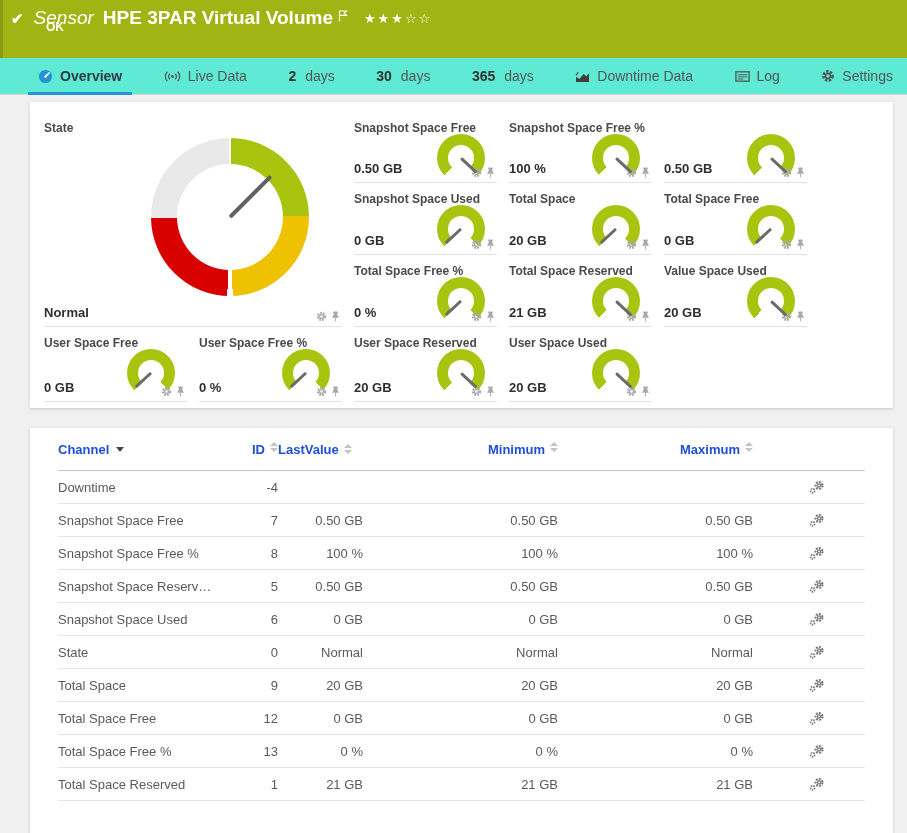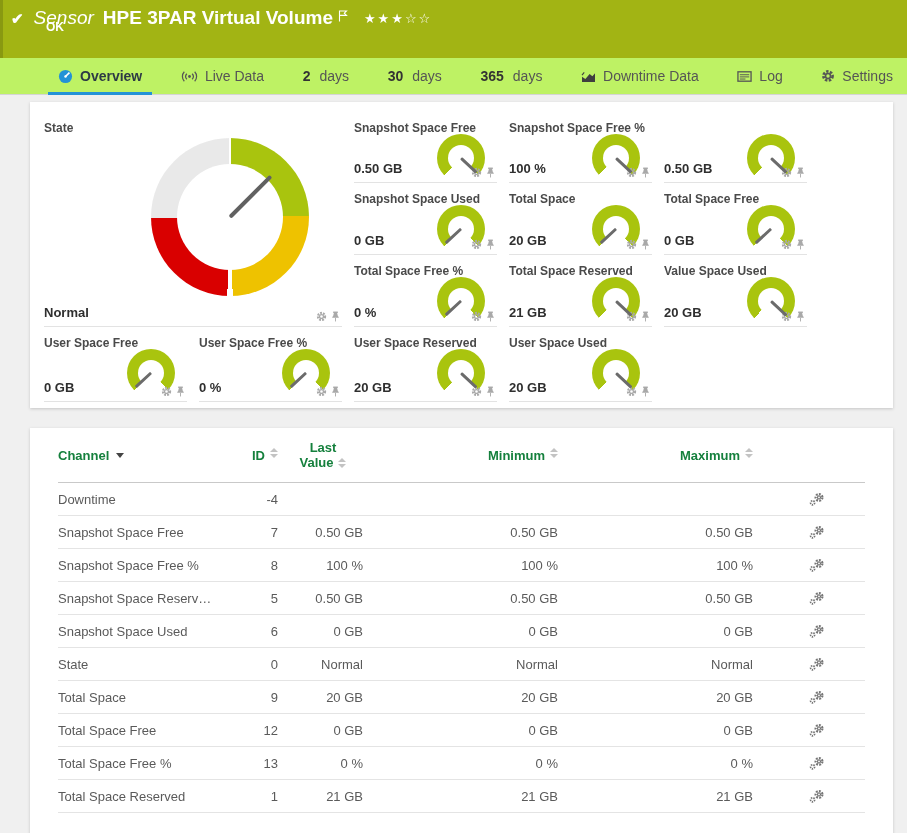--- a/index.html
+++ b/index.html
@@ -13,23 +13,23 @@
   .topbar { height:58px; background:#a2b414; position:relative; color:#fff; }
   .topbar::before { content:""; position:absolute; left:0; top:0; bottom:0; width:3px; background:rgba(0,0,0,.15); }
   .topbar-row { display:flex; align-items:baseline; padding:7px 0 0 11px; }
   .check { font-size:15px; font-weight:bold; }
   .kind  { font-style:italic; font-size:19px; margin-left:10px; }
   .sname { font-weight:bold; font-size:19px; margin-left:9px; }
   .flagwrap { margin-left:5px; align-self:flex-start; margin-top:1px; }
   .stars { margin-left:16px; font-size:13px; letter-spacing:2px; align-self:center; cursor:pointer; }
   .okText { position:absolute; left:46px; top:20px; font-size:12px; font-weight:bold; }
   
-  .tabbar { height:37px; background:#bef264; border-bottom:1px solid #d5d5d5;
+  .tabbar { height:37px; background:#5eead4; border-bottom:1px solid #d5d5d5;
     display:flex; align-items:stretch; justify-content:space-between;
-    padding-left:48px; padding-right:4px; }
+    padding-left:28px; padding-right:4px; }
   .tab { display:flex; align-items:center; gap:7px; padding:0 10px; font-size:14px;
     color:#555; position:relative; cursor:pointer; white-space:nowrap; }
   .tab.active { color:#2d3a45; font-weight:bold; }
   .tab.active::after { content:""; position:absolute; left:0; right:0; bottom:-1px; height:3px; background:#2492d6; }
   .tab .num { font-weight:bold; color:#333; margin-right:2px; }
   .ticon { display:inline-flex; align-items:center; }
   
   .card { background:#fff; margin:0 14px 0 30px; box-shadow:0 1px 3px rgba(0,0,0,.18); }
   .gaugecard { margin-top:7px; padding:10px 0 6px 14px; }
   .ggrid { display:grid; grid-template-columns:repeat(5,143px); grid-template-rows:71px 72px 72px 75px; column-gap:12px; }
@@ -47,31 +47,31 @@
   .statePanel { grid-column:1 / span 2; grid-row:1 / span 3; }
   .donut { position:absolute; left:107px; top:26px; width:158px; height:158px; border-radius:50%;
     background:conic-gradient(from 0deg,
       #ffffff 0 1deg, #a9c40e 1deg 89deg, #eec200 89deg 178deg,
       #ffffff 178deg 182deg, #d90000 182deg 269deg, #e9e9e9 269deg 359deg, #ffffff 359deg 360deg); }
   .donut::after { content:""; position:absolute; inset:26px; background:#fff; border-radius:50%; }
   .sneedle { position:absolute; left:calc(50% - 1.75px); bottom:50%; width:3.5px; height:58px;
     background:#616161; transform-origin:50% 100%; z-index:2; border-radius:2px; }
   
   .tablecard { margin-top:17px; height:408px; padding:0 28px; }
-  .thead { display:flex; align-items:center; height:55px; margin-top:20px;
-    border-bottom:1px solid #c9c9c9; font-size:13px; font-weight:bold; color:#15803d; }
+  .thead { display:flex; align-items:center; height:43px; margin-top:20px;
+    border-bottom:1px solid #c9c9c9; font-size:13px; font-weight:bold; color:#1d4ed8; }
   .trow { display:flex; align-items:center; height:33px; border-bottom:1px solid #e4e4e4;
     font-size:13px; color:#5a5a5a; }
   .c-ch  { width:165px; display:flex; align-items:center; }
   .c-id  { width:55px;  display:flex; justify-content:flex-end; }
   .c-lv  { width:100px; display:flex; justify-content:flex-end; padding-right:15px; }
   .c-min { width:195px; display:flex; justify-content:flex-end; padding-right:15px; }
   .c-max { width:195px; display:flex; justify-content:flex-end; padding-right:15px; }
   .c-act { flex:1; display:flex; justify-content:center; }
-  .h-lv  { width:100px; display:flex; flex-direction:column; align-items:center; line-height:15px; padding-right:10px; }
+  .h-lv  { width:100px; display:flex; flex-direction:row; align-items:center; line-height:15px; padding-right:10px; }
   .h-lv .l2 { display:flex; align-items:center; }
   .caret { width:0; height:0; border-left:4px solid transparent; border-right:4px solid transparent;
     border-top:5px solid #444; margin-left:7px; }
   .sorticon { display:inline-flex; flex-direction:column; gap:2px; margin-left:5px; }
   .sorticon i { width:0; height:0; border-left:4px solid transparent; border-right:4px solid transparent; display:block; }
   .sorticon .up { border-bottom:4px solid #c3c3c3; }
   .sorticon .down { border-top:4px solid #c3c3c3; }
   .gearbtn { cursor:pointer; display:inline-flex; }
 </style>
 </head>

